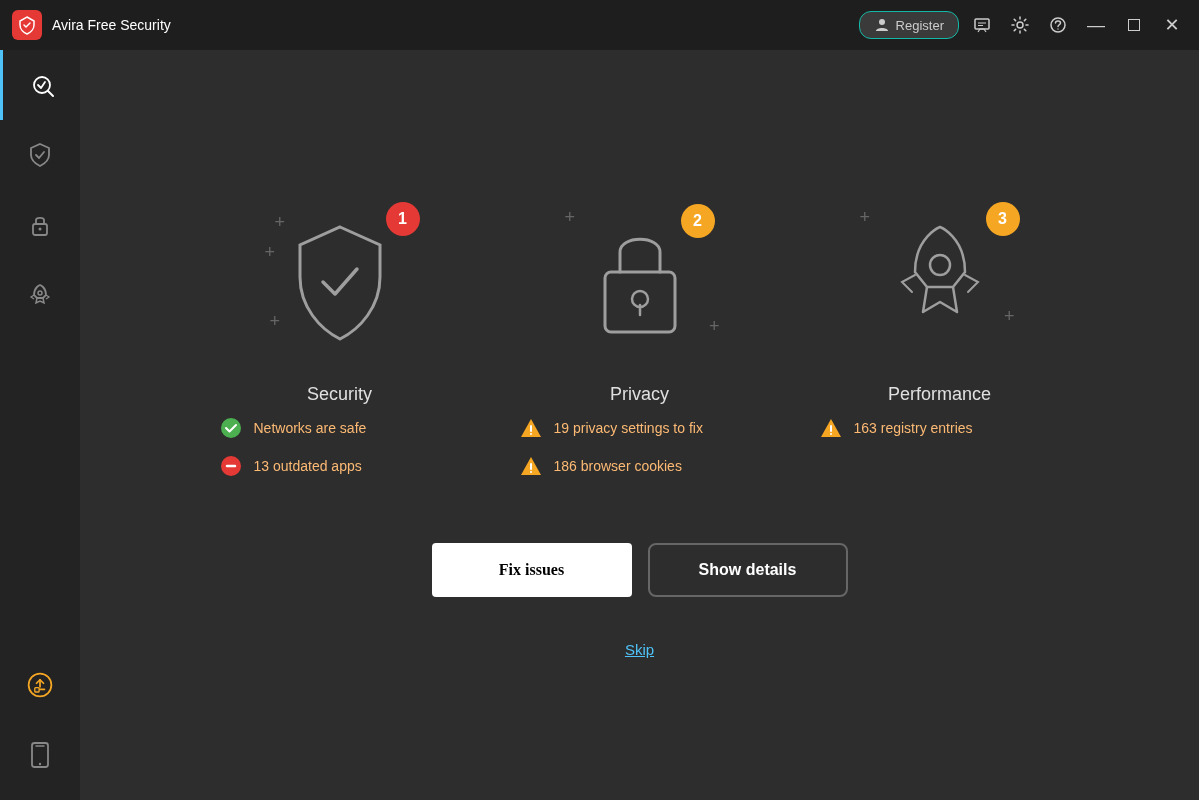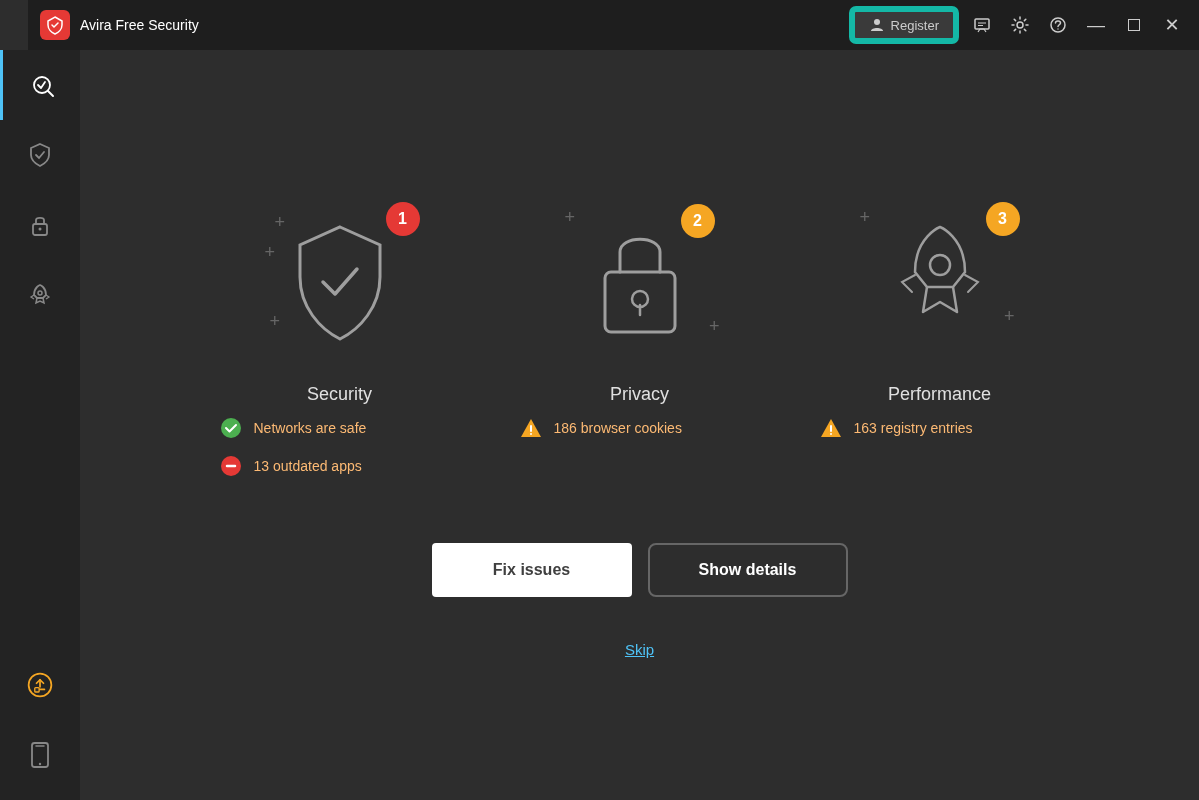--- a/index.html
+++ b/index.html
@@ -14,21 +14,20 @@
     }
 
     
     .title-bar {
       background: #1e1e1e;
       height: 50px;
       display: flex;
       align-items: center;
       padding: 0 12px;
       flex-shrink: 0;
-      margin-left: 28px;
     }
     .title-bar-logo {
       width: 30px;
       height: 30px;
       background: #e53935;
       border-radius: 6px;
       display: flex;
       align-items: center;
       justify-content: center;
       margin-right: 10px;
@@ -42,22 +41,22 @@
       font-weight: 500;
       flex: 1;
     }
     .title-bar-actions {
       display: flex;
       align-items: center;
       gap: 8px;
     }
     .register-btn {
       background: #3a3a3a;
-      border: 6px solid #14b8a6;
-      border-radius: 7px;
+      border: 1px solid #14b8a6;
+      border-radius: 12px;
       color: #ccc;
       padding: 5px 14px;
       font-size: 13px;
       cursor: pointer;
       display: flex;
       align-items: center;
       gap: 6px;
     }
     .window-control {
       width: 30px;
@@ -215,28 +214,29 @@
 
     
     .action-row {
       display: flex;
       gap: 16px;
       margin-bottom: 24px;
     }
 
     .btn-fix {
       background: white;
-      color: #404040;
+      color: #000000;
       border: none;
       border-radius: 4px;
       padding: 6px 50px;
       font-size: 16px;
       font-weight: 600;
       cursor: pointer;
       min-width: 200px;
+      font-family: Liberation Serif, serif;
     }
 
     .btn-details {
       background: transparent;
       color: white;
       border: 2px solid #666;
       border-radius: 8px;
       padding: 16px 42px;
       font-size: 16px;
       font-weight: 600;
@@ -422,20 +422,28 @@
           </div>
         </div>
         <div class="card-title">Privacy</div>
         <ul class="card-items">
           <li>
             <svg class="icon-warn" viewBox="0 0 22 22">
               <polygon points="11,2 21,20 1,20" fill="#f5a623" stroke="none"></polygon>
               <line x1="11" y1="9" x2="11" y2="14" stroke="white" stroke-width="2" stroke-linecap="round"></line>
               <circle cx="11" cy="17" r="1" fill="white"></circle>
             </svg>
+            <span>19 privacy settings to fix</span>
+          </li>
+          <li>
+            <svg class="icon-warn" viewBox="0 0 22 22">
+              <polygon points="11,2 21,20 1,20" fill="#f5a623" stroke="none"></polygon>
+              <line x1="11" y1="9" x2="11" y2="14" stroke="white" stroke-width="2" stroke-linecap="round"></line>
+              <circle cx="11" cy="17" r="1" fill="white"></circle>
+            </svg>
             <span>186 browser cookies</span>
           </li>
         </ul>
       </div>
 
       <div class="card">
         <div class="card-icon-area">
           <span class="plus-sign" style="top:15px;left:0px">+</span>
           <span class="plus-sign" style="top:15px;right:5px">+</span>
           <span class="plus-sign" style="bottom:45px;right:5px">+</span>

